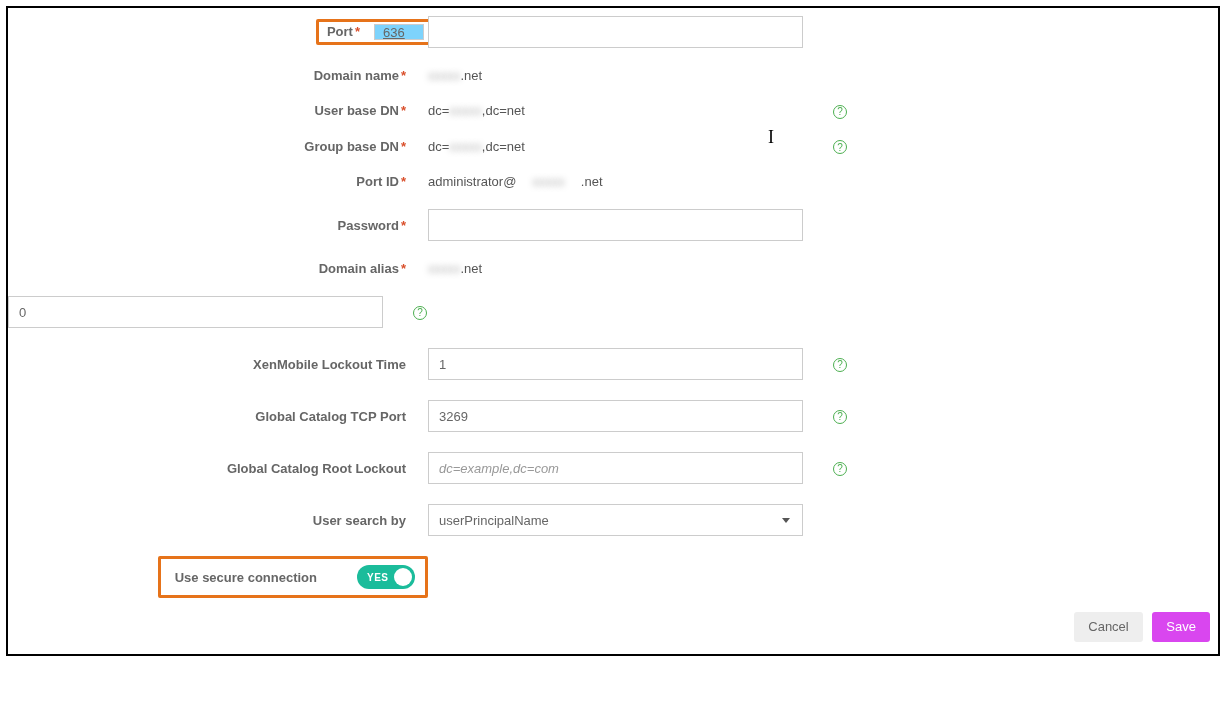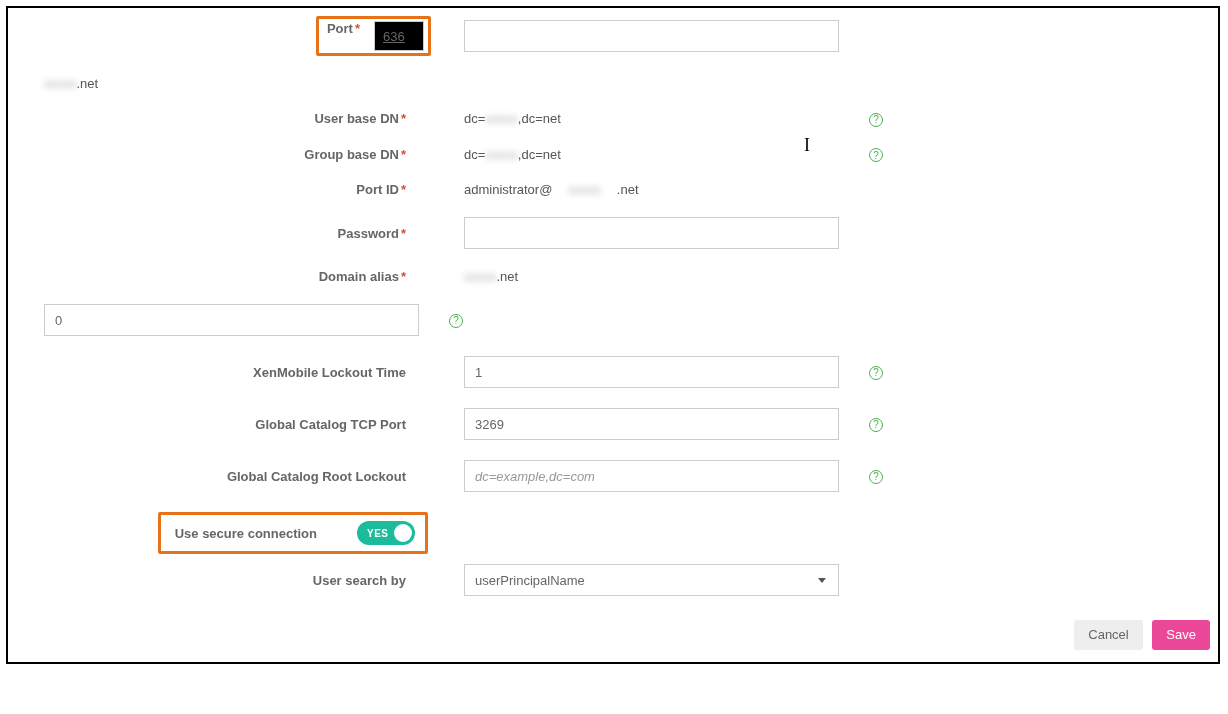--- a/index.html
+++ b/index.html
@@ -26,21 +26,20 @@
       width: 420px;
       text-align: right;
       padding-right: 22px;
       color: #666;
       font-weight: 600;
     }
     .req { color: #d94f2b; margin-left: 2px; }
     .input-col {
       width: 375px;
       position: relative;
-      margin-left: 36px;
     }
     input.text, .select-box {
       width: 100%;
       height: 32px;
       border: 1px solid #ccc;
       padding: 0 10px;
       font-size: 13px;
       color: #666;
       background: #fff;
       outline: none;
@@ -73,26 +72,26 @@
       margin-right: -3px;
     }
     .port-highlight .label-inner {
       padding-left: 6px;
       padding-right: 14px;
       color: #666;
       font-weight: 600;
     }
     .port-highlight .mini-input {
       width: 50px;
-      height: 30px;
+      height: 16px;
       border: 1px solid #ccc;
       padding: 0 8px;
       font-size: 13px;
       color: #666;
-      background: #000000;
+      background: #7dd3fc;
       text-decoration: underline;
     }
     .port-row .label-col {
       padding-right: 0;
       display: flex;
       justify-content: flex-end;
     }
     .port-row .input-col input.text {
       padding-left: 10px;
     }
@@ -158,21 +157,21 @@
       font-size: 13px;
       cursor: pointer;
       border: none;
     }
     .btn-cancel {
       background: #eee;
       color: #666;
       margin-right: 6px;
     }
     .btn-save {
-      background: #ec4899;
+      background: #d946ef;
       color: #fff;
     }
     .blur {
       color: transparent;
       text-shadow: 0 0 6px #aaa;
       user-select: none;
     }
     .cursor-caret {
       position: absolute;
       left: 340px; top: 4px;
@@ -197,20 +196,21 @@
         <input class="mini-input" value="636" style="">
       </span>
     </div>
     <div class="input-col">
       <input class="text" value="" style="">
     </div>
     <div class="help-col"></div>
   </div>
 
   <div class="form-row">
+    <div class="label-col"><span>Domain name</span><span class="req">*</span></div>
     <div class="input-col">
       <div class="text readonly" style="display:flex;align-items:center;">
         <span class="blur">xxxxx</span>
           <span>.net</span>
       </div>
     </div>
     <div class="help-col"></div>
   </div>
 
   <div class="form-row">
@@ -291,45 +291,45 @@
     </div>
     <div class="help-col"><span class="help-icon">?</span></div>
   </div>
 
   <div class="form-row">
     <div class="label-col">Global Catalog Root Lockout</div>
     <div class="input-col">
       <input class="text" placeholder="dc=example,dc=com" style="">
     </div>
     <div class="help-col"><span class="help-icon">?</span></div>
+  </div>
+
+  <div class="form-row">
+    <div class="label-col">User search by</div>
+    <div class="input-col">
+      <div class="select-box">
+        <span>userPrincipalName</span>
+        <span class="caret"></span>
+      </div>
+    </div>
+    <div class="help-col"></div>
   </div>
 
   <div class="form-row toggle-row">
     <div class="label-col" style="padding-right:0;">
       <span class="highlight-orange toggle-highlight">
         <span class="toggle-lbl">Use secure connection</span>
         <span class="toggle">
           <span class="txt">YES</span>
           <span class="knob"></span>
         </span>
       </span>
     </div>
     <div class="input-col"></div>
     <div class="help-col"></div>
   </div>
 
-  <div class="form-row">
-    <div class="label-col">User search by</div>
-    <div class="input-col">
-      <div class="select-box">
-        <span>userPrincipalName</span>
-        <span class="caret"></span>
-      </div>
-    </div>
-    <div class="help-col"></div>
-  </div>
-
   <div class="footer">
     <button class="btn btn-cancel">Cancel</button>
     <button class="btn btn-save">Save</button>
   </div>
 
 </div>
 
 </body></html>

